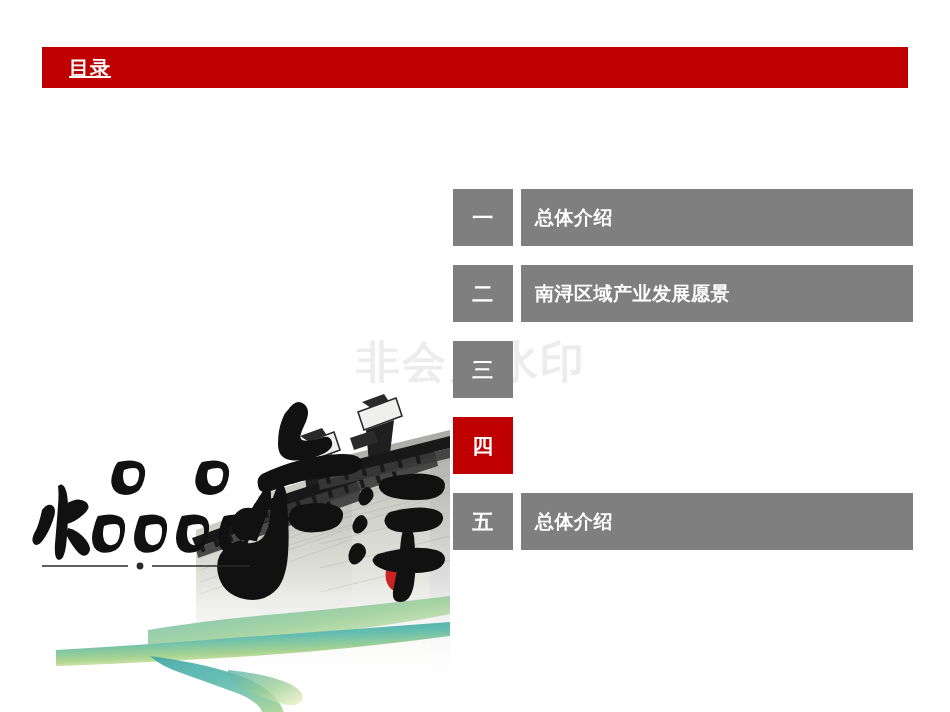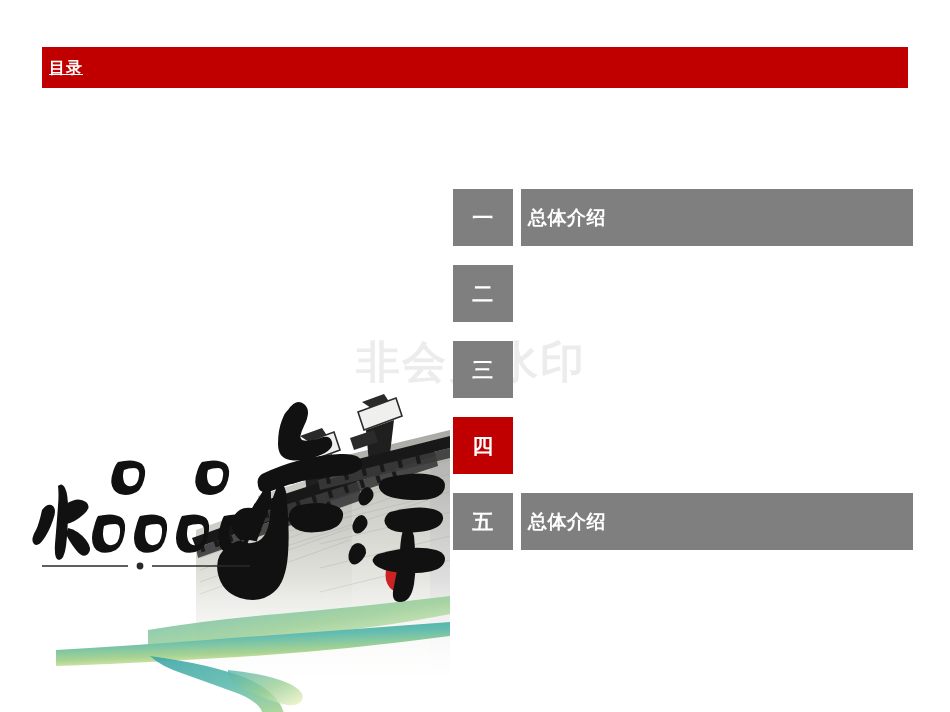--- a/index.html
+++ b/index.html
@@ -28,24 +28,24 @@
     left: 42px;
     top: 47px;
     width: 866px;
     height: 41px;
     background: #c00000;
     display: flex;
     align-items: center;
   }
   .header-title {
     color: #ffffff;
-    font-size: 16px;
+    font-size: 20px;
     font-weight: bold;
     letter-spacing: 1px;
-    margin-left: 7px;
+    margin-left: 27px;
     line-height: 1;
     white-space: nowrap;
     text-decoration: underline;
   }
 
   
   .agenda {
     position: absolute;
     left: 453px;
     top: 189px;
@@ -74,21 +74,21 @@
   .agenda-label {
     flex: 1 1 auto;
     margin-left: 8px;
     background: #7f7f7f;
     color: #ffffff;
     display: flex;
     align-items: center;
     font-size: 19px;
     font-weight: bold;
     letter-spacing: 0.5px;
-    padding-left: 7px;
+    padding-left: 14px;
     box-sizing: border-box;
   }
   .agenda-row.active .agenda-num,
   .agenda-row.active .agenda-label {
     background: #c00000;
   }
 
   
   .watermark {
     position: absolute;
@@ -303,20 +303,21 @@
 
   <div class="agenda">
 
     <div class="agenda-row">
       <div class="agenda-num">一</div>
       <div class="agenda-label">总体介绍</div>
     </div>
 
     <div class="agenda-row">
       <div class="agenda-num">二</div>
+      <div class="agenda-label">南浔区域产业发展愿景</div>
     </div>
 
     <div class="agenda-row">
       <div class="agenda-num">三</div>
     </div>
 
     <div class="agenda-row active">
       <div class="agenda-num">四</div>
     </div>
 

